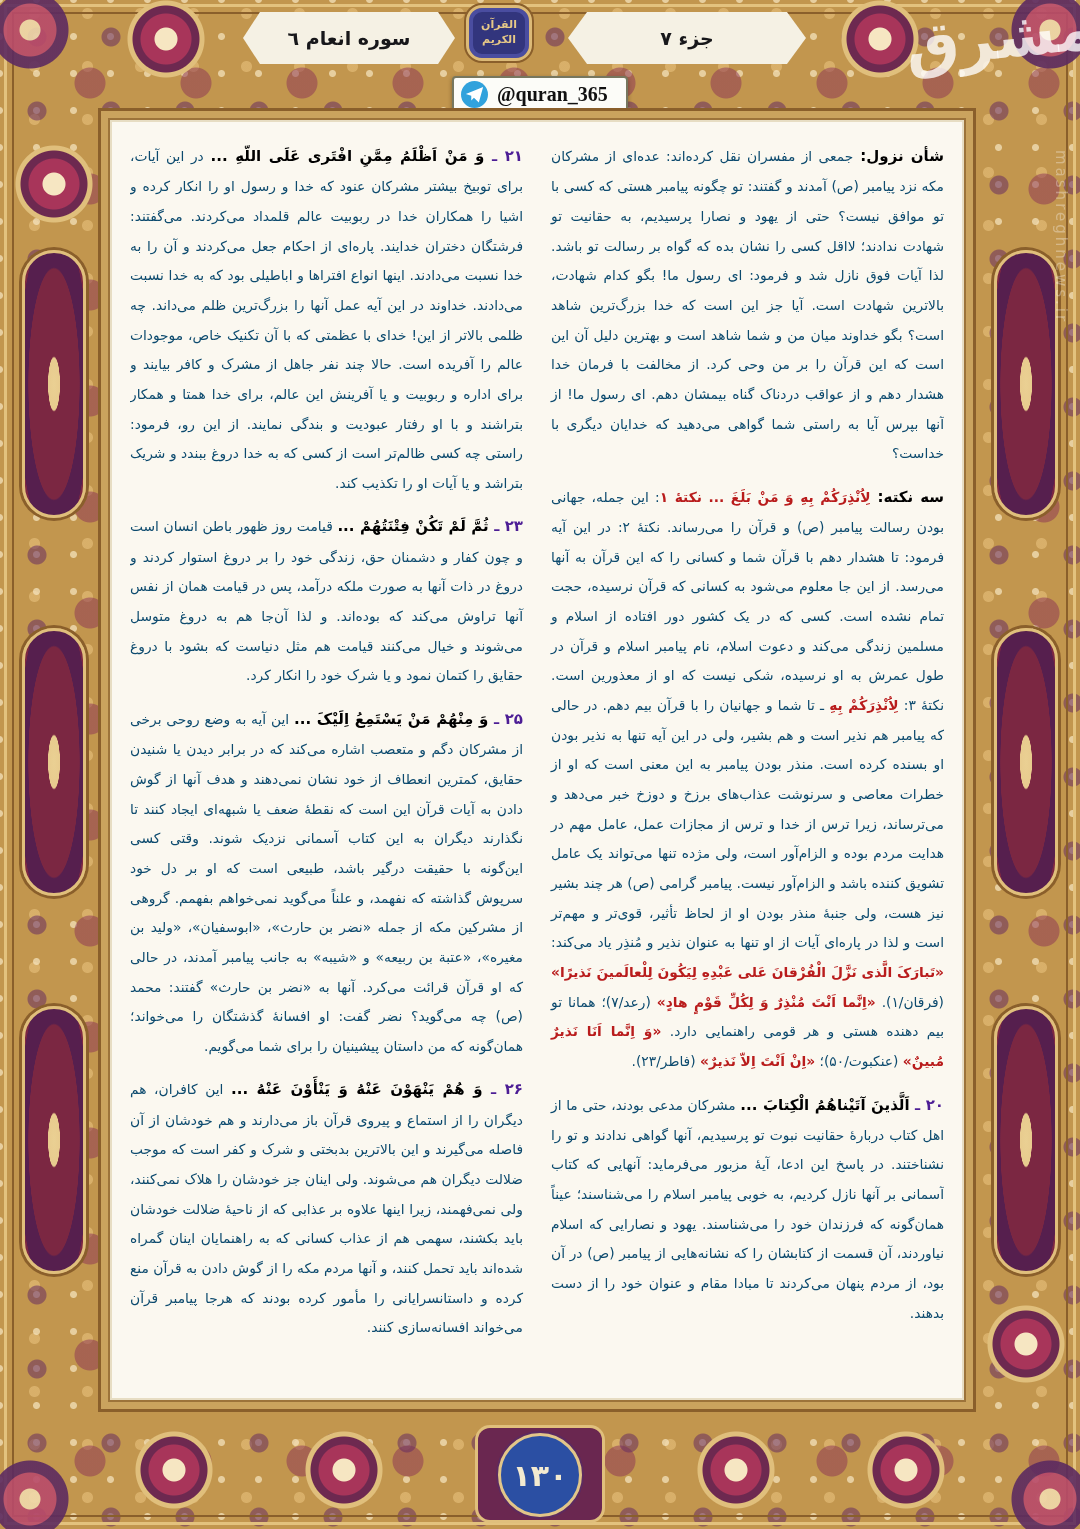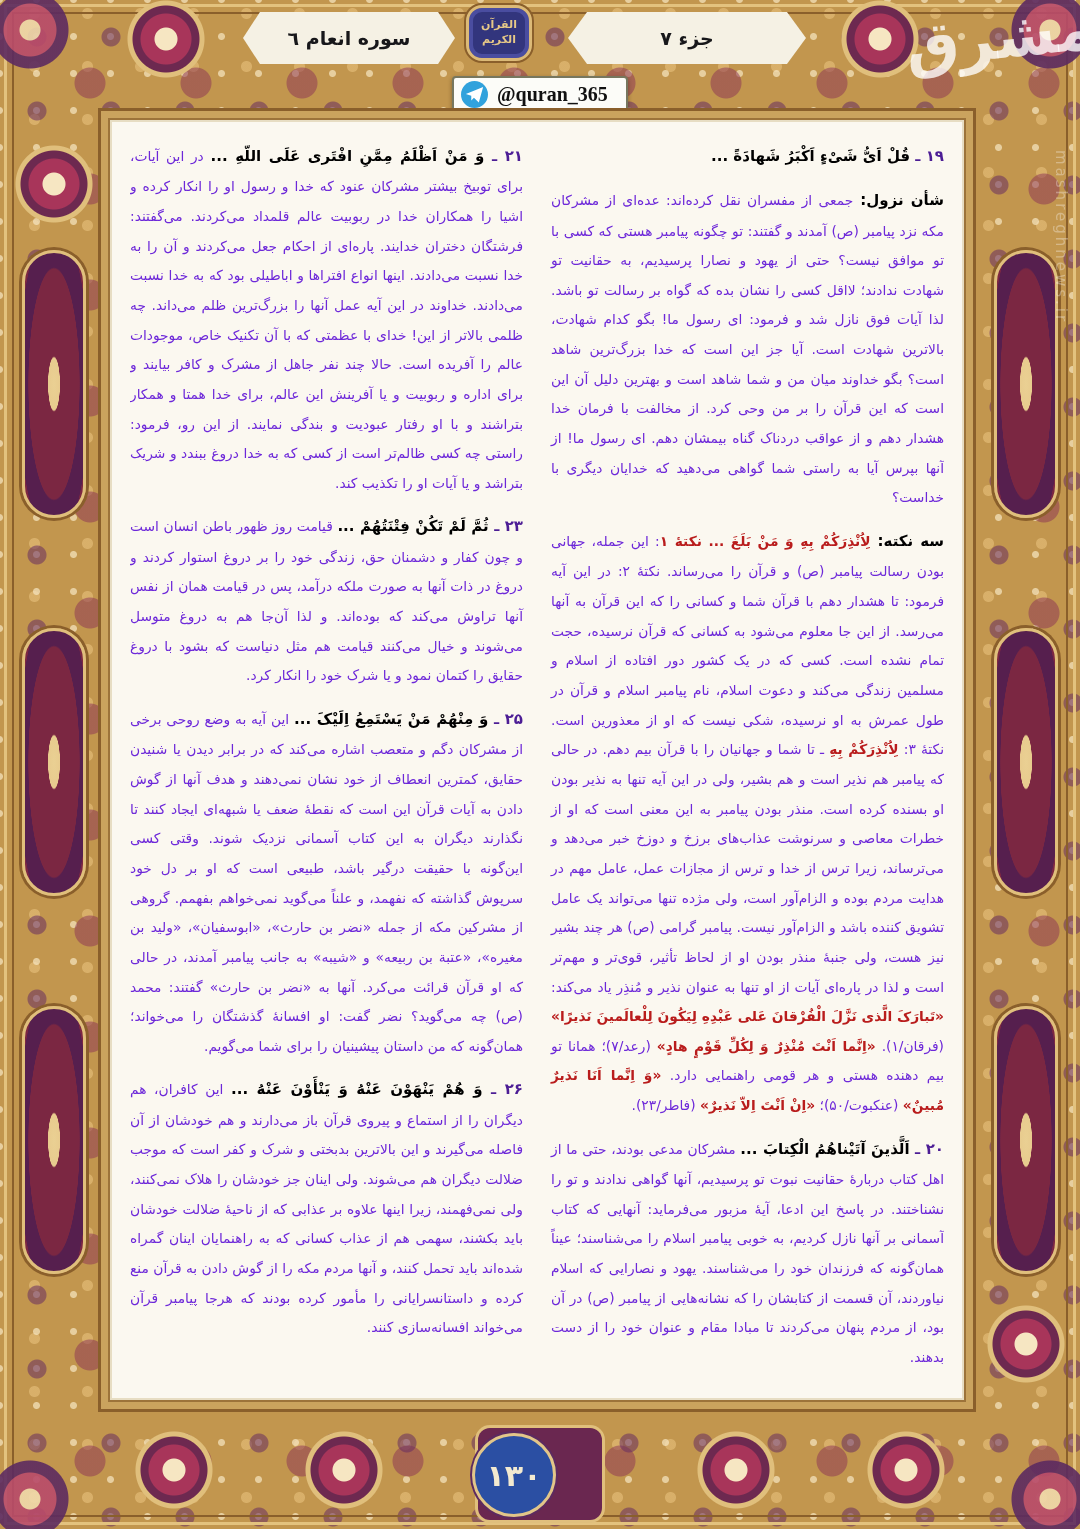--- a/index.html
+++ b/index.html
@@ -58,26 +58,26 @@
   
   .sheet { position:absolute; left:108px; top:118px; width:858px; height:1284px; background:#fbf8f0;
     border:2px solid #9c733a;
     box-shadow: 0 0 0 7px #caa35e, 0 0 0 10px #8a5f2b, inset 0 0 0 2px #e7ddc3; }
   .content { position:absolute; inset:20px 20px 16px 20px; direction:rtl; display:flex; gap:28px; overflow:hidden; }
   .col { flex:1 1 0; min-width:0; }
   .col p { font-size:13.8px; line-height:2.15; color:#262626; text-align:justify; margin:0 0 12px 0; }
   .run.num  { color:#4c1d95; font-weight:bold; font-size:15px; }
   .run.red  { color:#b91c1c; font-weight:bold; }
   .run.redh { color:#000000; font-weight:bold; font-size:15px; }
-  .run.body { color:#6d28d9; }
+  .run.body { color:#0c4a6e; }
 
   
   .pagenum-bg { position:absolute; left:478px; top:1428px; width:124px; height:92px; border-radius:12px;
     background:#6a2750; box-shadow:0 0 0 3px #e0bf7c; }
-  .pagenum { position:absolute; left:472px; top:1433px; width:84px; height:84px; border-radius:50%;
+  .pagenum { position:absolute; left:498px; top:1433px; width:84px; height:84px; border-radius:50%;
     background:#2b4fa3; border:3px solid #e2c689; box-shadow:0 0 0 2px #5c2a60;
     display:flex; align-items:center; justify-content:center;
     color:#f3ead0; font-size:30px; font-weight:bold; }
 </style>
 </head>
 <body>
 
 <div class="page">
 
   <div class="border-pattern"></div>
@@ -117,21 +117,20 @@
   <div class="tg-badge">
     <span class="tg-icon">
         <i></i>
       </span>
     <span class="tg-handle">@quran_365</span>
   </div>
 
   <div class="sheet">
     <div class="content">
       <div class="col">
-          <p><span class="run num">۱۹ ـ </span><span class="run redh">قُلْ اَیُّ شَیْءٍ اَکْبَرُ شَهادَةً ...</span></p>
           <p><span class="run redh">شأن نزول: </span><span class="run body">جمعی از مفسران نقل کرده‌اند: عده‌ای از مشرکان مکه نزد پیامبر (ص) آمدند و گفتند: تو چگونه پیامبر هستی که کسی با تو موافق نیست؟ حتی از یهود و نصارا پرسیدیم، به حقانیت تو شهادت ندادند؛ لااقل کسی را نشان بده که گواه بر رسالت تو باشد. لذا آیات فوق نازل شد و فرمود: ای رسول ما! بگو کدام شهادت، بالاترین شهادت است. آیا جز این است که خدا بزرگ‌ترین شاهد است؟ بگو خداوند میان من و شما شاهد است و بهترین دلیل آن این است که این قرآن را بر من وحی کرد. از مخالفت با فرمان خدا هشدار دهم و از عواقب دردناک گناه بیمشان دهم. ای رسول ما! از آنها بپرس آیا به راستی شما گواهی می‌دهید که خدایان دیگری با خداست؟</span></p>
           <p><span class="run redh">سه نکته: </span><span class="run red">لِاُنْذِرَکُمْ بِهِ وَ مَنْ بَلَغَ ... </span><span class="run red">نکتهٔ ۱</span><span class="run body">: این جمله، جهانی بودن رسالت پیامبر (ص) و قرآن را می‌رساند. نکتهٔ ۲: در این آیه فرمود: تا هشدار دهم با قرآن شما و کسانی را که این قرآن به آنها می‌رسد. از این جا معلوم می‌شود به کسانی که قرآن نرسیده، حجت تمام نشده است. کسی که در یک کشور دور افتاده از اسلام و مسلمین زندگی می‌کند و دعوت اسلام، نام پیامبر اسلام و قرآن در طول عمرش به او نرسیده، شکی نیست که او از معذورین است. نکتهٔ ۳: </span><span class="run red">لِاُنْذِرَکُمْ بِهِ</span><span class="run body"> ـ تا شما و جهانیان را با قرآن بیم دهم. در حالی که پیامبر هم نذیر است و هم بشیر، ولی در این آیه تنها به نذیر بودن او بسنده کرده است. منذر بودن پیامبر به این معنی است که او از خطرات معاصی و سرنوشت عذاب‌های برزخ و دوزخ خبر می‌دهد و می‌ترساند، زیرا ترس از خدا و ترس از مجازات عمل، عامل مهم در هدایت مردم بوده و الزام‌آور است، ولی مژده تنها می‌تواند یک عامل تشویق کننده باشد و الزام‌آور نیست. پیامبر گرامی (ص) هر چند بشیر نیز هست، ولی جنبهٔ منذر بودن او از لحاظ تأثیر، قوی‌تر و مهم‌تر است و لذا در پاره‌ای آیات از او تنها به عنوان نذیر و مُنذِر یاد می‌کند: </span><span class="run red">«تَبارَکَ الَّذی نَزَّلَ الْفُرْقانَ عَلی عَبْدِهِ لِیَکُونَ لِلْعالَمینَ نَذیرًا»</span><span class="run body"> (فرقان/۱). </span><span class="run red">«اِنَّما اَنْتَ مُنْذِرٌ وَ لِکُلِّ قَوْمٍ هادٍ»</span><span class="run body"> (رعد/۷)؛ همانا تو بیم دهنده هستی و هر قومی راهنمایی دارد. </span><span class="run red">«وَ اِنَّما اَنَا نَذیرٌ مُبینٌ»</span><span class="run body"> (عنکبوت/۵۰)؛ </span><span class="run red">«اِنْ اَنْتَ اِلاّ نَذیرٌ»</span><span class="run body"> (فاطر/۲۳).</span></p>
           <p><span class="run num">۲۰ ـ </span><span class="run redh">اَلَّذینَ آتَیْناهُمُ الْکِتابَ ...</span><span class="run body"> مشرکان مدعی بودند، حتی ما از اهل کتاب دربارهٔ حقانیت نبوت تو پرسیدیم، آنها گواهی ندادند و تو را نشناختند. در پاسخ این ادعا، آیهٔ مزبور می‌فرماید: آنهایی که کتاب آسمانی بر آنها نازل کردیم، به خوبی پیامبر اسلام را می‌شناسند؛ عیناً همان‌گونه که فرزندان خود را می‌شناسند. یهود و نصارایی که اسلام نیاوردند، آن قسمت از کتابشان را که نشانه‌هایی از پیامبر (ص) در آن بود، از مردم پنهان می‌کردند تا مبادا مقام و عنوان خود را از دست بدهند.</span></p>
         </div>
       <div class="col">
           <p><span class="run num">۲۱ ـ </span><span class="run redh">وَ مَنْ اَظْلَمُ مِمَّنِ افْتَری عَلَی اللّهِ ...</span><span class="run body"> در این آیات، برای توبیخ بیشتر مشرکان عنود که خدا و رسول او را انکار کرده و اشیا را همکاران خدا در ربوبیت عالم قلمداد می‌کردند. می‌گفتند: فرشتگان دختران خدایند. پاره‌ای از احکام جعل می‌کردند و آن را به خدا نسبت می‌دادند. اینها انواع افتراها و اباطیلی بود که به خدا نسبت می‌دادند. خداوند در این آیه عمل آنها را بزرگ‌ترین ظلم می‌داند. چه ظلمی بالاتر از این! خدای با عظمتی که با آن تکنیک خاص، موجودات عالم را آفریده است. حالا چند نفر جاهل از مشرک و کافر بیایند و برای اداره و ربوبیت و یا آفرینش این عالم، برای خدا همتا و همکار بتراشند و با او رفتار عبودیت و بندگی نمایند. از این رو، فرمود: راستی چه کسی ظالم‌تر است از کسی که به خدا دروغ ببندد و شریک بتراشد و یا آیات او را تکذیب کند.</span></p>
           <p><span class="run num">۲۳ ـ </span><span class="run redh">ثُمَّ لَمْ تَکُنْ فِتْنَتُهُمْ ...</span><span class="run body"> قیامت روز ظهور باطن انسان است و چون کفار و دشمنان حق، زندگی خود را بر دروغ استوار کردند و دروغ در ذات آنها به صورت ملکه درآمد، پس در قیامت همان از نفس آنها تراوش می‌کند که بوده‌اند. و لذا آن‌جا هم به دروغ متوسل می‌شوند و خیال می‌کنند قیامت هم مثل دنیاست که بشود با دروغ حقایق را کتمان نمود و یا شرک خود را انکار کرد.</span></p>
           <p><span class="run num">۲۵ ـ </span><span class="run redh">وَ مِنْهُمْ مَنْ یَسْتَمِعُ اِلَیْکَ ...</span><span class="run body"> این آیه به وضع روحی برخی از مشرکان دگم و متعصب اشاره می‌کند که در برابر دیدن یا شنیدن حقایق، کمترین انعطاف از خود نشان نمی‌دهند و هدف آنها از گوش دادن به آیات قرآن این است که نقطهٔ ضعف یا شبهه‌ای ایجاد کنند تا نگذارند دیگران به این کتاب آسمانی نزدیک شوند. وقتی کسی این‌گونه با حقیقت درگیر باشد، طبیعی است که او بر دل خود سرپوش گذاشته که نفهمد، و علناً می‌گوید نمی‌خواهم بفهمم. گروهی از مشرکین مکه از جمله «نضر بن حارث»، «ابوسفیان»، «ولید بن مغیره»، «عتبة بن ربیعه» و «شیبه» به جانب پیامبر آمدند، در حالی که او قرآن قرائت می‌کرد. آنها به «نضر بن حارث» گفتند: محمد (ص) چه می‌گوید؟ نضر گفت: او افسانهٔ گذشتگان را می‌خواند؛ همان‌گونه که من داستان پیشینیان را برای شما می‌گویم.</span></p>
           <p><span class="run num">۲۶ ـ </span><span class="run redh">وَ هُمْ یَنْهَوْنَ عَنْهُ وَ یَنْأَوْنَ عَنْهُ ...</span><span class="run body"> این کافران، هم دیگران را از استماع و پیروی قرآن باز می‌دارند و هم خودشان از آن فاصله می‌گیرند و این بالاترین بدبختی و شرک و کفر است که موجب ضلالت دیگران هم می‌شوند. ولی اینان جز خودشان را هلاک نمی‌کنند، ولی نمی‌فهمند، زیرا اینها علاوه بر عذابی که از ناحیهٔ ضلالت خودشان باید بکشند، سهمی هم از عذاب کسانی که به راهنمایان اینان گمراه شده‌اند باید تحمل کنند، و آنها مردم مکه را از گوش دادن به قرآن منع کرده و داستانسرایانی را مأمور کرده بودند که هرجا پیامبر قرآن می‌خواند افسانه‌سازی کنند.</span></p>
         </div>

